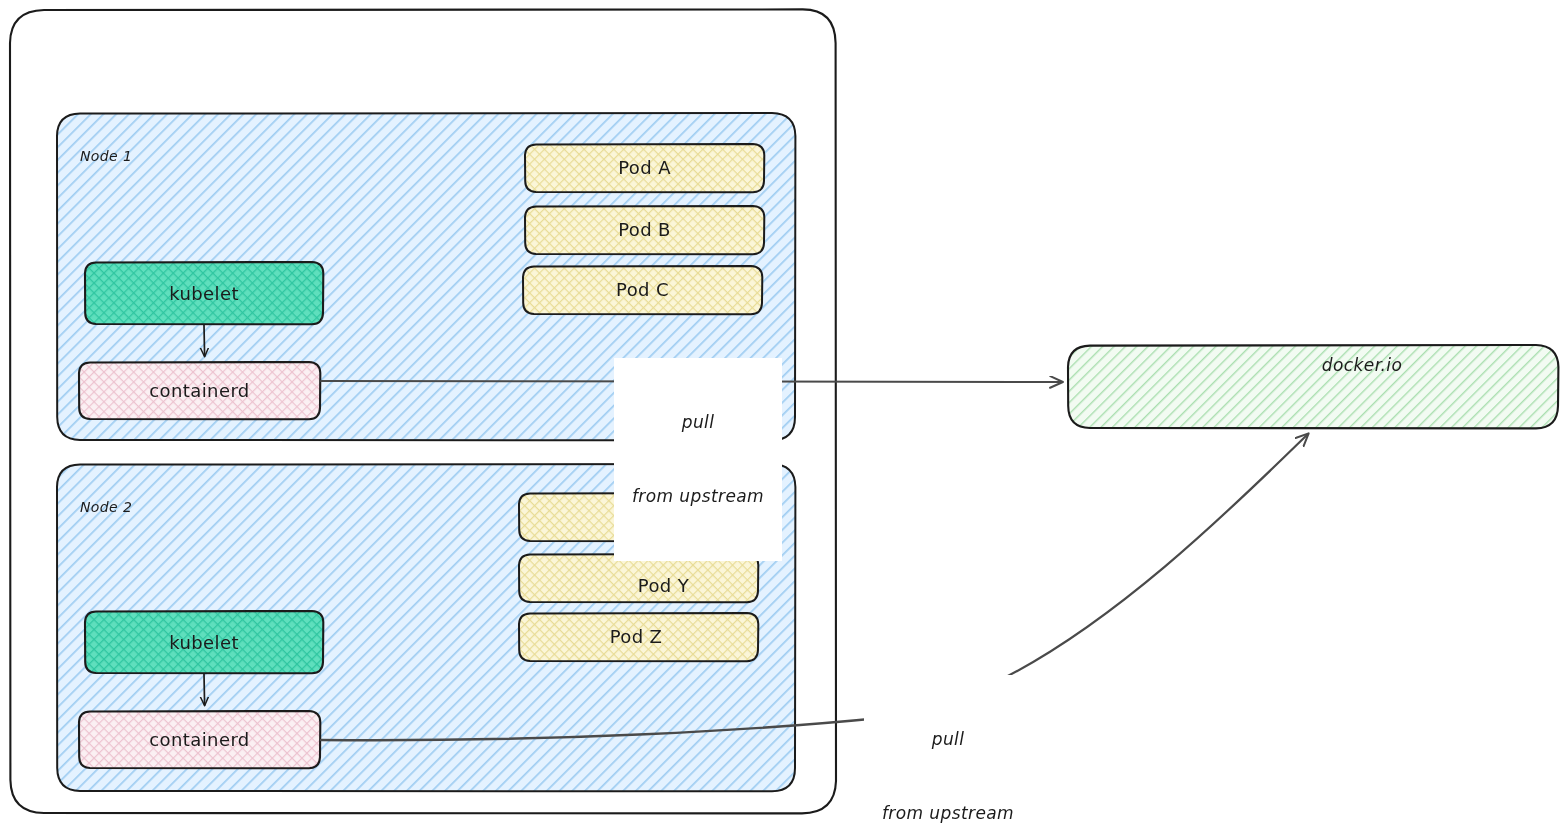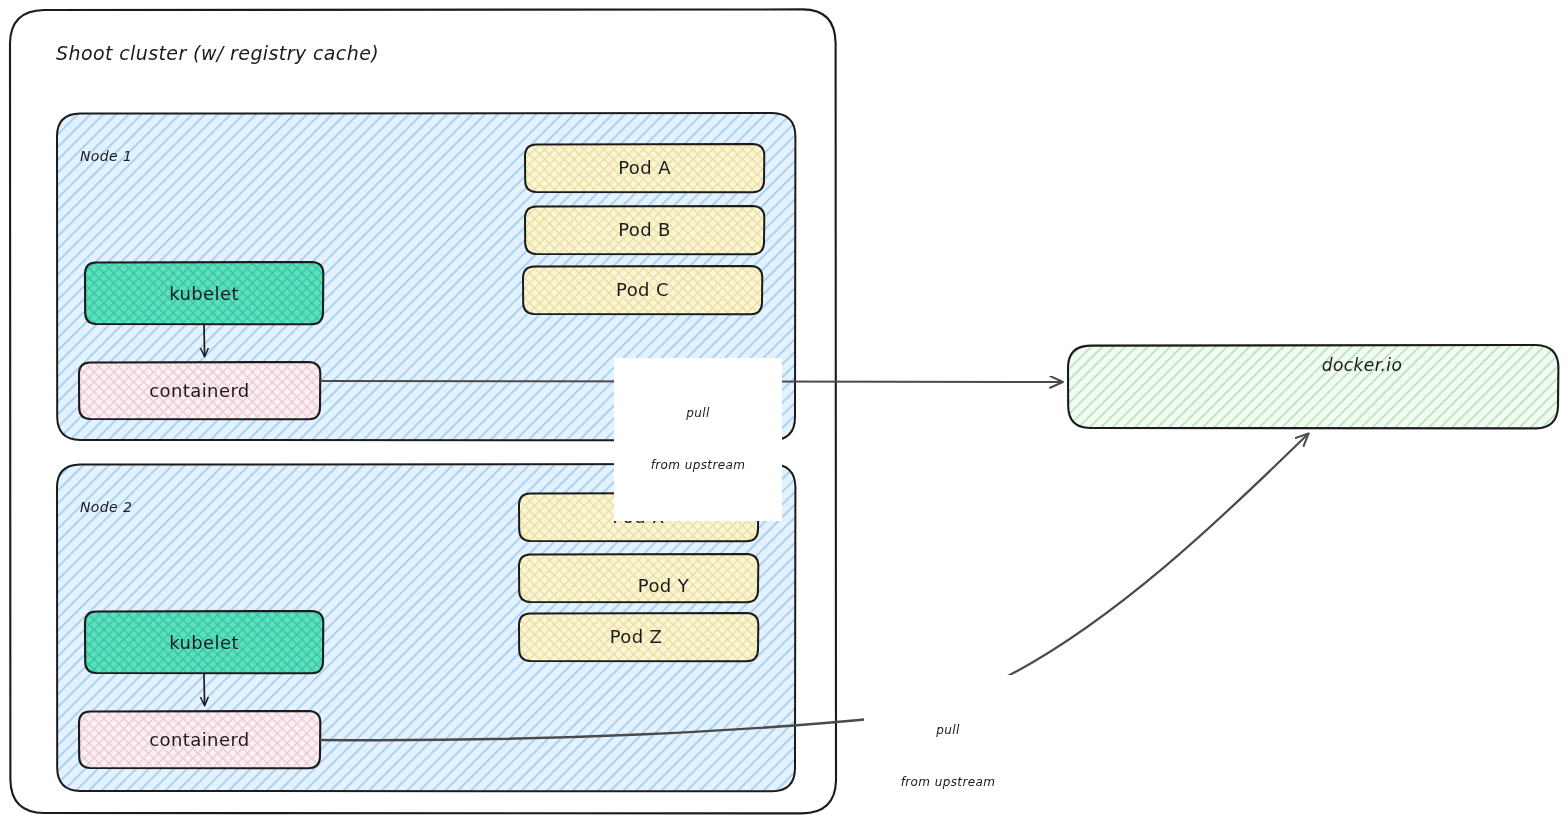--- a/index.html
+++ b/index.html
@@ -41,26 +41,26 @@
     font-style: italic;
   }
   .node-lbl {
     font-size: 14px;
     font-style: italic;
   }
   .box-lbl {
     font-size: 18px;
   }
   .edge-lbl {
-    font-size: 12px;
+    font-size: 17px;
     font-style: italic;
     text-align: center;
     line-height: 1.45;
     background: #ffffff;
-    padding: 12px 4px;
+    padding: 3px 4px;
   }
   .docker-lbl {
     font-size: 17px;
     font-style: italic;
   }
 </style>
 </head>
 <body>
 
 <div id="canvas">
@@ -194,21 +194,20 @@
     <g>
       <path d="M 321,381 L 1062,382" fill="none" stroke="#4a4a4a" stroke-width="2" stroke-linecap="round" marker-end="url(#arrowEdge)"></path>
     </g>
 
     <g>
       <path d="M 321,740 C 560,742 760,730 880,718" fill="none" stroke="#4a4a4a" stroke-width="2.4" stroke-linecap="round"></path>
       <path d="M 1000,680 C 1120,620 1240,500 1308,434" fill="none" stroke="#4a4a4a" stroke-width="2.2" stroke-linecap="round" marker-end="url(#arrowEdge)"></path>
     </g>
   </svg>
 
-  <div class="lbl title-lbl" style="left:56px; top:42px;">Shoot cluster (w/ registry cache)</div>
 
   <div class="lbl node-lbl" style="left:80px; top:148px;">Node 1</div>
 
   <div class="lbl node-lbl" style="left:80px; top:499px;">Node 2</div>
 
   <div class="lbl box-lbl center" style="left:85px; top:283px; width:238px;">kubelet</div>
   <div class="lbl box-lbl center" style="left:79px; top:380px; width:241px;">containerd</div>
 
   <div class="lbl box-lbl center" style="left:525px; top:157px; width:239px;">Pod A</div>
   <div class="lbl box-lbl center" style="left:525px; top:219px; width:239px;">Pod B</div>

